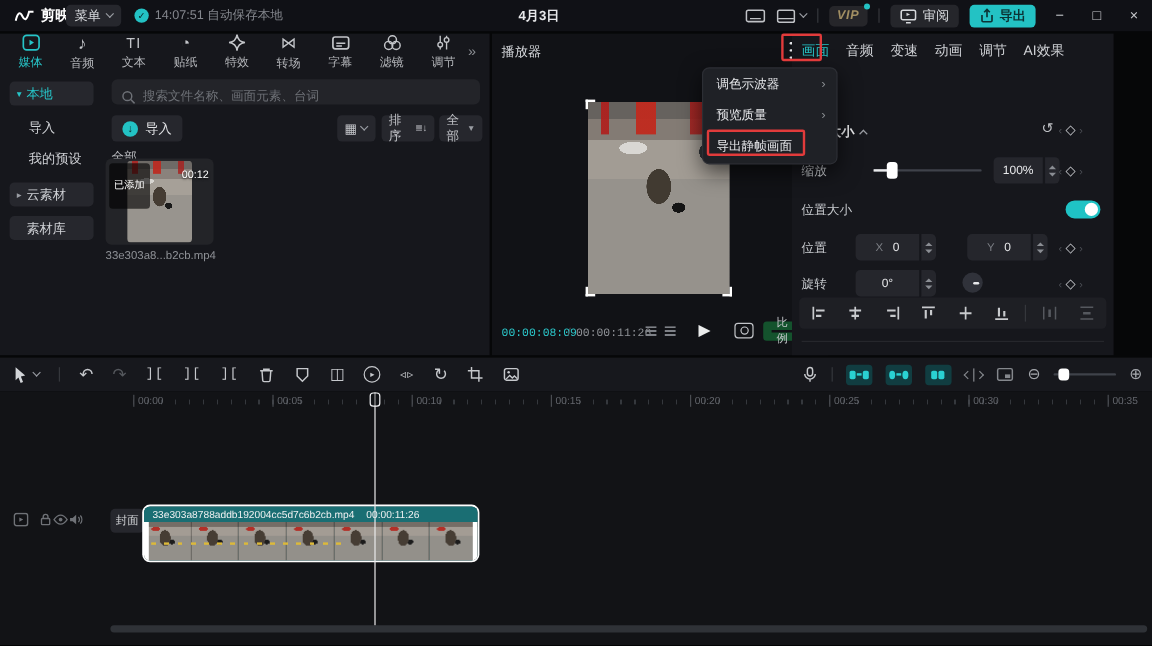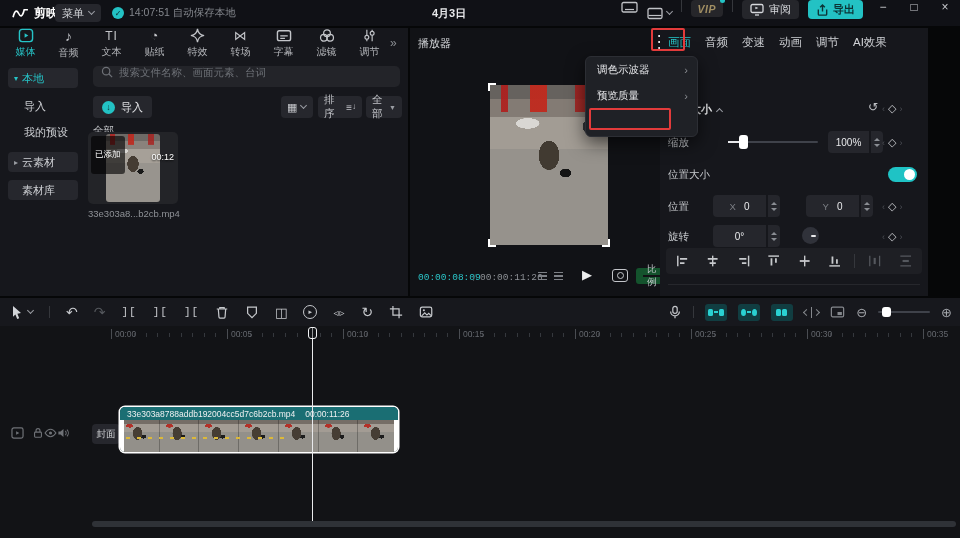--- a/index.html
+++ b/index.html
@@ -15,54 +15,54 @@
 .autosave{position:absolute;left:112px;top:6px;display:flex;align-items:center;gap:5px;color:#84878d;font-size:10.5px}
 .chk{width:12px;height:12px;border-radius:50%;background:#23c2c4;color:#08282a;font-size:8px;display:flex;align-items:center;justify-content:center}
 .doc-title{position:absolute;left:432px;top:6px;color:#e7e8ea;font-size:11px;font-weight:bold}
 .tb-ic{color:#c0c2c6}
 .vsep{width:1px;height:12px;background:#35373c}
 .vip{position:relative;height:17px;padding:0 7px;background:#26262a;border-radius:4px;display:flex;align-items:center;color:#a28f63;font-weight:bold;font-style:italic;font-size:10.5px;letter-spacing:.5px}
 .vip i{position:absolute;right:-2px;top:-2px;width:5px;height:5px;border-radius:50%;background:#23c2c4}
 .review-btn{height:19px;padding:0 8px;background:#25262b;border-radius:4px;display:flex;align-items:center;gap:5px;color:#d6d8dc;font-size:11px}
 .export-btn{height:19px;padding:0 8px;background:#23c2c4;border-radius:4px;display:flex;align-items:center;gap:4px;color:#0c3436;font-size:11px;font-weight:bold}
 .winbtn{width:22px;text-align:center;color:#c6c8cc;font-size:12px}
-.tb-right{position:absolute;right:4px;top:0;height:26px;display:flex;gap:9px}
+.tb-right{position:absolute;right:4px;top:0;height:26px;display:flex;align-items:center;gap:9px}
 
 .panel-left{position:absolute;left:0;top:28px;width:408px;height:268px;background:#16171c}
 .panel-center{position:absolute;left:410px;top:28px;width:280px;height:268px;background:#111216}
 .panel-right{position:absolute;left:660px;top:28px;width:268px;height:268px;background:#16171c}
 
 .mtabs{position:absolute;left:4px;top:0;display:flex}
 .mtab{width:43px;height:31px;display:flex;flex-direction:column;align-items:center;justify-content:center;gap:2px;color:#c3c5c9}
 .mtab .lbl{font-size:10px;color:#b4b6ba}
 .mtab.active{color:#26c4c7}
 .mtab.active .lbl{color:#26c4c7}
 .collapse{position:absolute;left:390px;top:8px;color:#8a8d92;font-size:12px}
 
 .side-item{position:absolute;left:8px;width:70px;height:20px;border-radius:4px;display:flex;align-items:center;gap:4px;padding:0 6px;color:#d0d2d6;font-size:11px}
 .side-item .blt{font-size:8px;color:#9a9da3}
 .side-item.boxed{background:#26272d}
 .side-item.active{background:#26272d;color:#26c4c7}
 .side-item.active .blt{color:#26c4c7}
 
-.search{position:absolute;left:93px;top:38px;width:307px;height:21px;background:#232429;border-radius:5px;display:flex;align-items:flex-start;gap:6px;padding:0 8px;color:#6e7177}
+.search{position:absolute;left:93px;top:38px;width:307px;height:21px;background:#232429;border-radius:5px;display:flex;align-items:flex-end;gap:6px;padding:0 8px;color:#6e7177}
 .search .ph{font-size:10.5px}
 .imp-btn{position:absolute;left:93px;top:68px;height:22px;padding:0 9px;background:#26272d;border-radius:4px;display:flex;align-items:center;gap:6px;font-size:11px;color:#e2e3e6}
 .imp-circ{width:13px;height:13px;border-radius:50%;background:#23c2c4;color:#0b3032;font-size:9px;font-weight:bold;display:flex;align-items:center;justify-content:center}
 .view-btn{position:absolute;top:68px;height:22px;background:#26272d;border-radius:4px;display:flex;align-items:center;gap:4px;padding:0 6px;color:#c3c5c9;font-size:11px}
 .sec-label{position:absolute;left:93px;top:96px;color:#c0c2c6;font-size:10.5px}
 .media-card{position:absolute;left:88px;top:104px;width:90px;height:72px;background:#232428;border-radius:5px}
 .thumb{position:absolute;left:18px;top:2px;width:54px;height:68px;border-radius:3px;background:
  radial-gradient(ellipse 9px 13px at 50% 44%,#453c33 0 62%,transparent 63%),
  radial-gradient(ellipse 5px 4px at 64% 55%,#191919 0 62%,transparent 63%),
  radial-gradient(ellipse 10px 4px at 30% 25%,#d8d6d2 0 60%,transparent 61%),
  linear-gradient(90deg,transparent 0 8%,rgba(178,32,30,.85) 8% 16%,transparent 16% 40%,rgba(190,40,30,.9) 40% 52%,transparent 52% 78%,rgba(170,30,28,.8) 78% 88%,transparent 88%) 0 0/100% 16% no-repeat,
  linear-gradient(180deg,#6e6a66 0 10%,#8a827c 10% 22%,#a6a098 22% 42%,#98948e 42% 100%)}
 .badge{position:absolute;left:3px;top:4px;background:rgba(0,0,0,.62);color:#fff;font-size:8.5px;padding:13px 4px;border-radius:3px}
-.dur{position:absolute;right:4px;top:20px;color:#fff;font-size:9px;text-shadow:0 1px 2px rgba(0,0,0,.8)}
+.dur{position:absolute;right:4px;top:8px;color:#fff;font-size:9px;text-shadow:0 1px 2px rgba(0,0,0,.8)}
 .fname{position:absolute;left:88px;top:180px;color:#8e9196;font-size:9.5px}
 
 .pl-title{position:absolute;left:8px;top:8px;color:#d6d8dc;font-size:11px}
 .burger{position:absolute;left:248px;top:7px;width:18px;height:14px;display:flex;flex-direction:column;justify-content:space-between}
 .burger i{height:2px;background:#e4e5e8;border-radius:1px}
 .video{position:absolute;left:80px;top:57px;width:118px;height:160px;background:
  radial-gradient(ellipse 17px 24px at 50% 44%,#413a31 0 60%,transparent 61%),
  radial-gradient(ellipse 9px 7px at 64% 55%,#141414 0 60%,transparent 61%),
  radial-gradient(ellipse 20px 9px at 32% 24%,#d9d7d3 0 58%,transparent 59%),
  radial-gradient(ellipse 7px 10px at 82% 26%,#303438 0 58%,transparent 59%),
@@ -134,21 +134,21 @@
 .axis-ic .cr{transform:rotate(-135deg)}
 .axis-ic .bar{width:1.5px;height:11px;background:#85888d}
 .zslider{width:52px;height:2px;background:#3f424a;border-radius:1px;position:relative}
 .zslider i{position:absolute;left:4px;top:-4px;width:9px;height:10px;background:#fff;border-radius:3px}
 
 .timeline{position:absolute;left:0;top:326px;width:960px;height:212px;background:#121316}
 .ruler-ticks{position:absolute;left:111px;top:7px;width:830px;height:4px;background:repeating-linear-gradient(90deg,#35383d 0 1px,transparent 1px 11.6px)}
 .rlabel{position:absolute;top:3px;border-left:1px solid #4a4d52;padding-left:3px;color:#63666c;font-size:8.5px}
 .trk-ic{position:absolute;color:#6f7277}
 .cover-btn{position:absolute;left:92px;top:98px;width:28px;height:20px;background:#26272d;border-radius:4px;color:#d5d7da;font-size:9.5px;display:flex;align-items:center;justify-content:center}
-.clip{position:absolute;left:120px;top:81px;width:278px;height:45px;border-radius:5px;box-shadow:0 0 0 1.5px #fff;overflow:hidden;background:#0b3c40}
+.clip{position:absolute;left:120px;top:96px;width:278px;height:45px;border-radius:5px;box-shadow:0 0 0 1.5px #fff;overflow:hidden;background:#0b3c40}
 .clip-head{height:13px;background:#1a6e73;display:flex;align-items:center;gap:10px;padding:0 7px;color:#eef0f1;font-size:8.5px;white-space:nowrap;overflow:hidden}
 .film{position:absolute;left:0;top:13px;width:278px;height:32px;display:flex}
 .cell{flex:1;border-right:1px solid rgba(0,0,0,.25);background:
  radial-gradient(ellipse 7px 10px at 45% 42%,#463d34 0 65%,transparent 66%),
  radial-gradient(ellipse 4px 3px at 60% 52%,#1c1c1c 0 65%,transparent 66%),
  radial-gradient(ellipse 6px 3px at 25% 18%,#b33028 0 60%,transparent 61%),
  linear-gradient(180deg,#756d66 0 14%,#a39c94 14% 36%,#93908a 36% 100%)}
 .beats{position:absolute;left:6px;bottom:13px;width:160px;height:2px;background:repeating-linear-gradient(90deg,#dcb93a 0 4px,transparent 4px 11px)}
 .wave{position:absolute;left:0;top:45px;width:278px;height:12px;background:
  repeating-linear-gradient(90deg,rgba(34,179,181,.95) 0 1px,transparent 1px 3px) 0 50%/100% 7px no-repeat,
@@ -345,20 +345,23 @@
 
     <div class="dropdown">
       <div class="dd-item">
         <span>调色示波器</span>
         <span class="arr">›</span>
       </div>
       <div class="dd-item">
         <span>预览质量</span>
         <span class="arr">›</span>
       </div>
+      <div class="dd-item">
+        <span>导出静帧画面</span>
+      </div>
     </div>
 
     <div class="pctrl">
       <span class="tc-cur">00:00:08:09</span>
       <span class="tc-sep">/</span>
       <span class="tc-tot">00:00:11:26</span>
       <span class="stk" style="left:128px"></span>
       <span class="stk" style="left:144px"></span>
       <span class="play-ic">▶</span>
       <span class="grab"></span>

